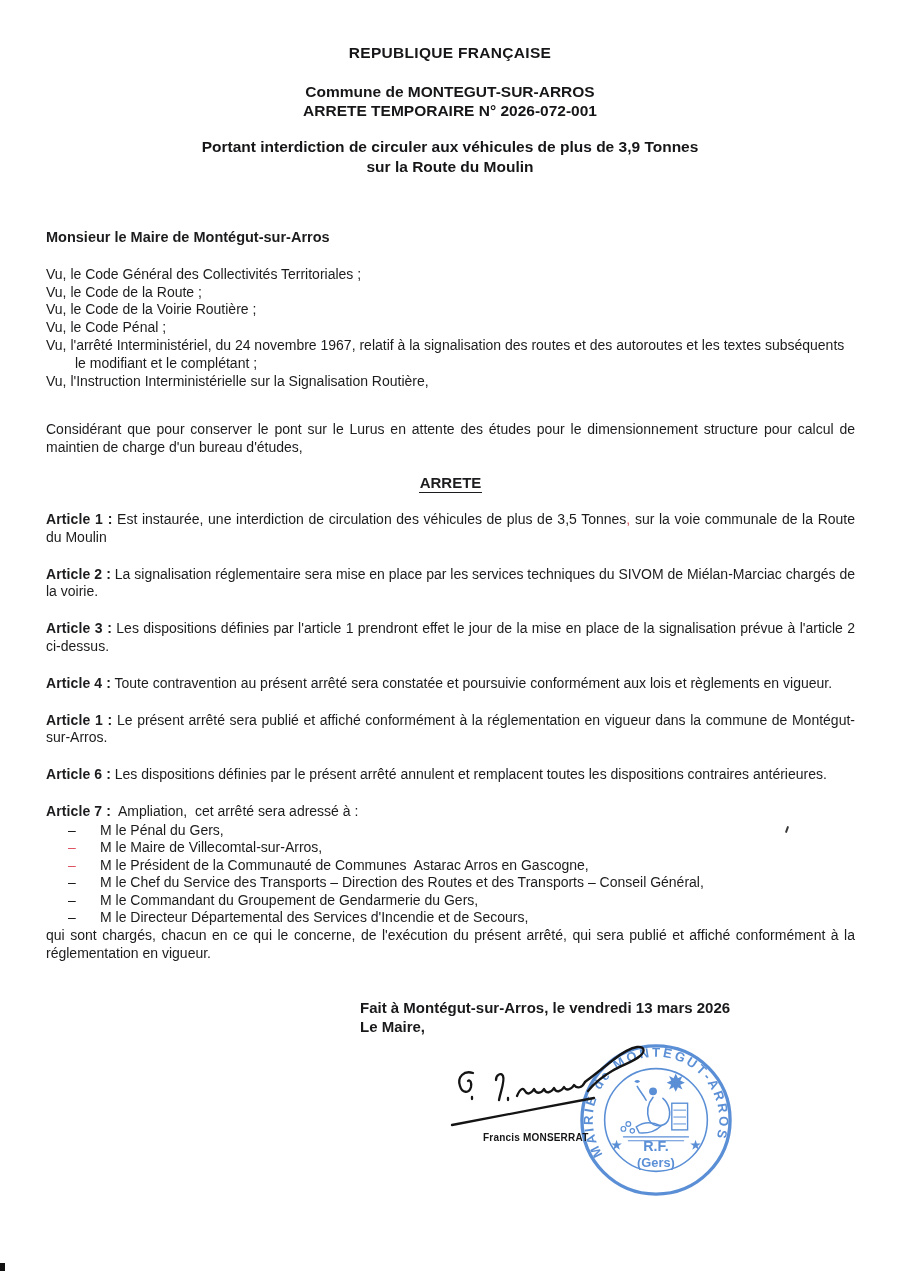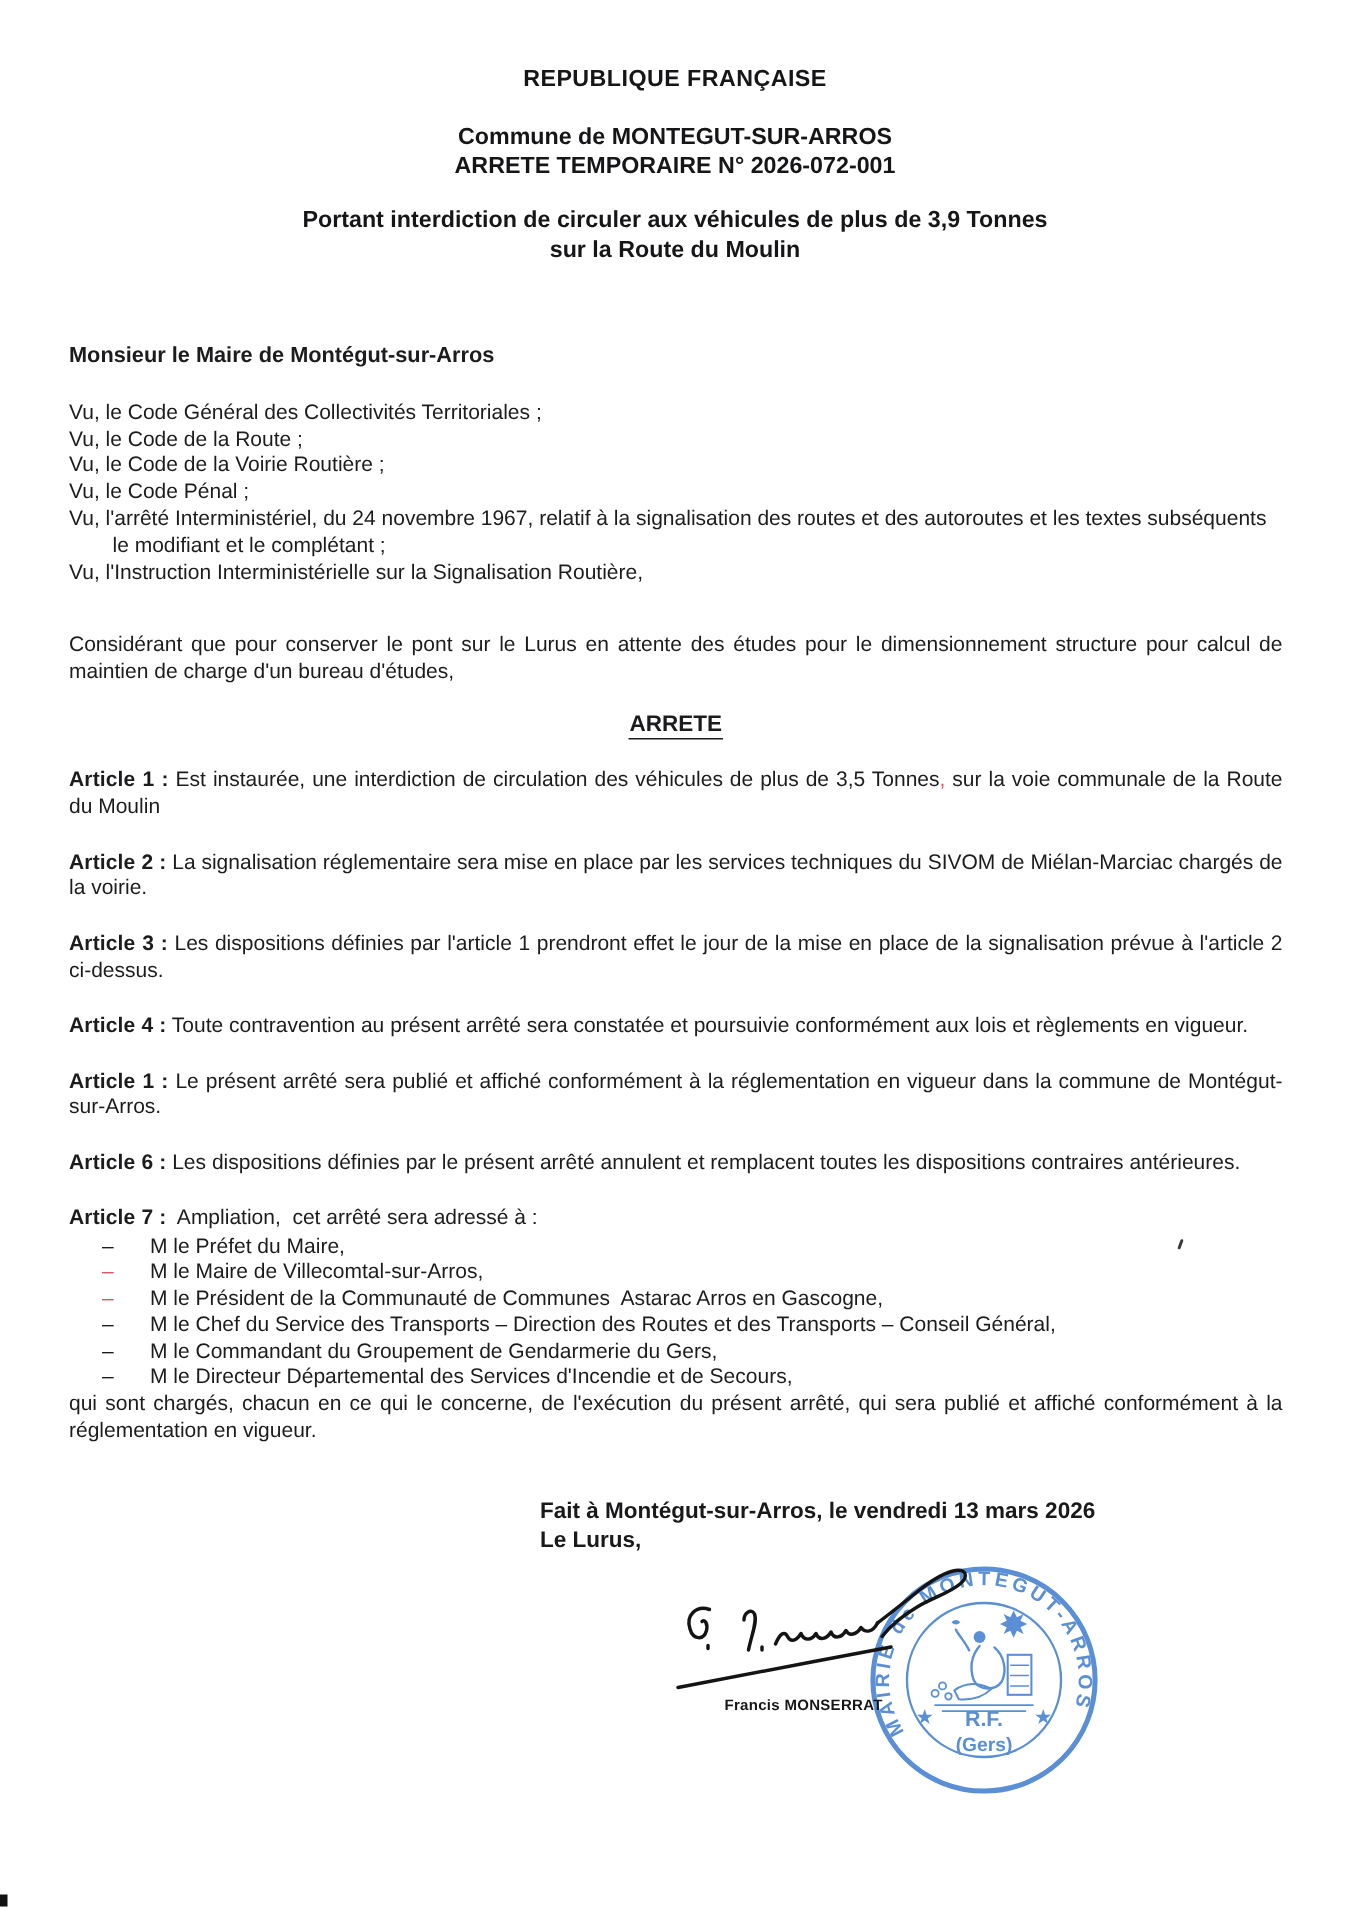--- a/index.html
+++ b/index.html
@@ -88,33 +88,33 @@
 
     <p class="para article"><b>Article 4 :</b> <span>Toute contravention au présent arrêté sera constatée et poursuivie conformément aux lois et règlements en vigueur.</span></p>
 
     <p class="para article"><b>Article 1 :</b> <span>Le présent arrêté sera publié et affiché conformément à la réglementation en vigueur dans la commune de Montégut-sur-Arros.</span></p>
 
     <p class="para article"><b>Article 6 :</b> <span>Les dispositions définies par le présent arrêté annulent et remplacent toutes les dispositions contraires antérieures.</span></p>
 
     <p class="para article"><b>Article 7 :</b><span class="pre">  Ampliation,  cet arrêté sera adressé à :</span></p>
 
     <div class="recipients">
-      <div class="recipient"><span class="dash">–</span><span class="pre">M le Préfet du Maire,</span></div>
+      <div class="recipient"><span class="dash">–</span><span class="pre">M le Pénal du Gers,</span></div>
       <div class="recipient"><span class="dash red">–</span><span class="pre">M le Maire de Villecomtal-sur-Arros,</span></div>
       <div class="recipient"><span class="dash red">–</span><span class="pre">M le Président de la Communauté de Communes  Astarac Arros en Gascogne,</span></div>
       <div class="recipient"><span class="dash">–</span><span class="pre">M le Chef du Service des Transports – Direction des Routes et des Transports – Conseil Général,</span></div>
       <div class="recipient"><span class="dash">–</span><span class="pre">M le Commandant du Groupement de Gendarmerie du Gers,</span></div>
       <div class="recipient"><span class="dash">–</span><span class="pre">M le Directeur Départemental des Services d'Incendie et de Secours,</span></div>
     </div>
 
     <p class="para closing">qui sont chargés, chacun en ce qui le concerne, de l'exécution du présent arrêté, qui sera publié et affiché conformément à la réglementation en vigueur.</p>
 
     <div class="sig-block">
       <div>Fait à Montégut-sur-Arros, le vendredi 13 mars 2026</div>
-      <div>Le Lurus,</div>
+      <div>Le Maire,</div>
     </div>
 
   </main>
 
   <svg class="stamp-svg" viewBox="0 0 160 160">
     <g stroke="#4d86d3" fill="none" stroke-width="3">
       <circle cx="80" cy="80" r="75" stroke-width="3.4"></circle>
       <circle cx="80" cy="80" r="52" stroke-width="1.6"></circle>
     </g>
     <defs>

